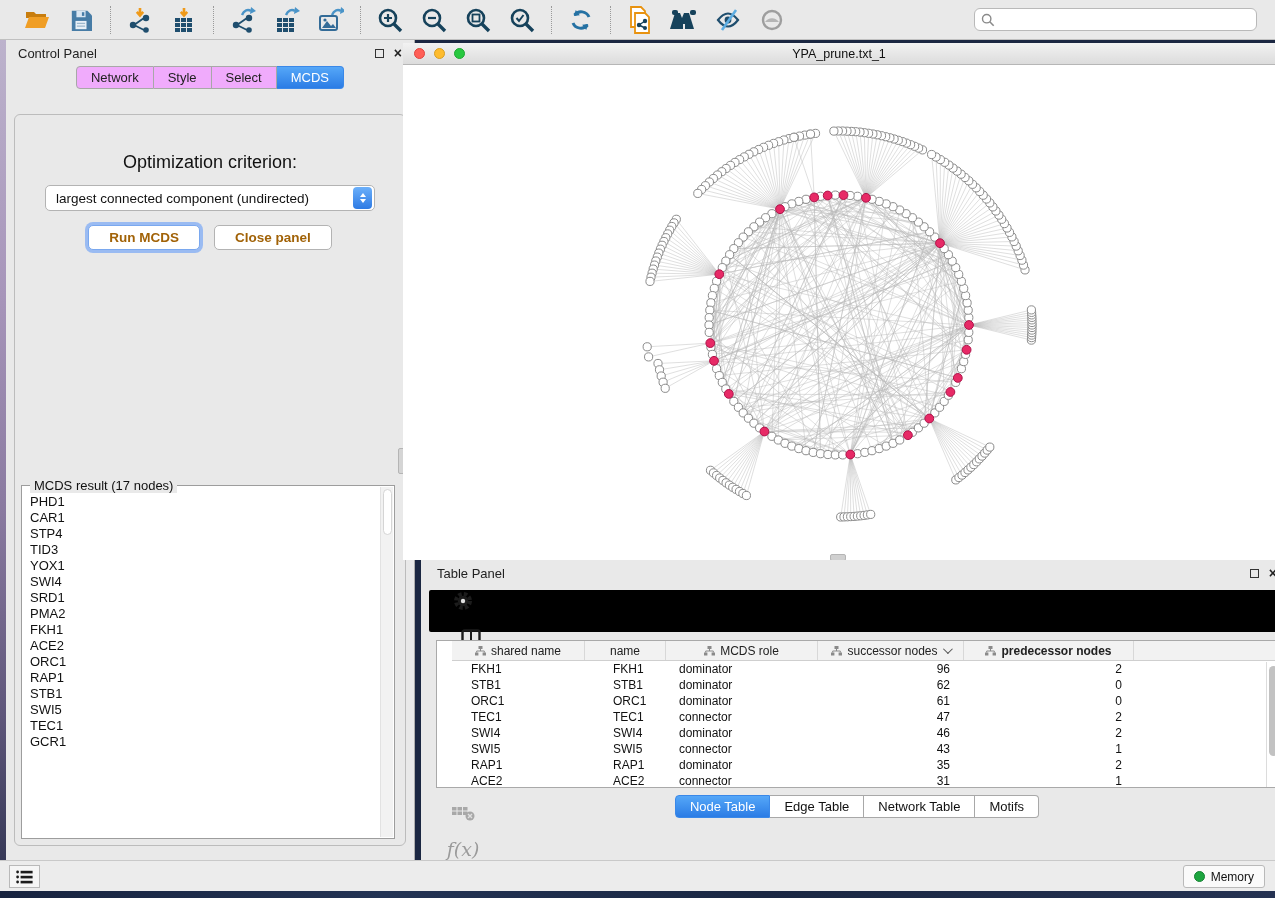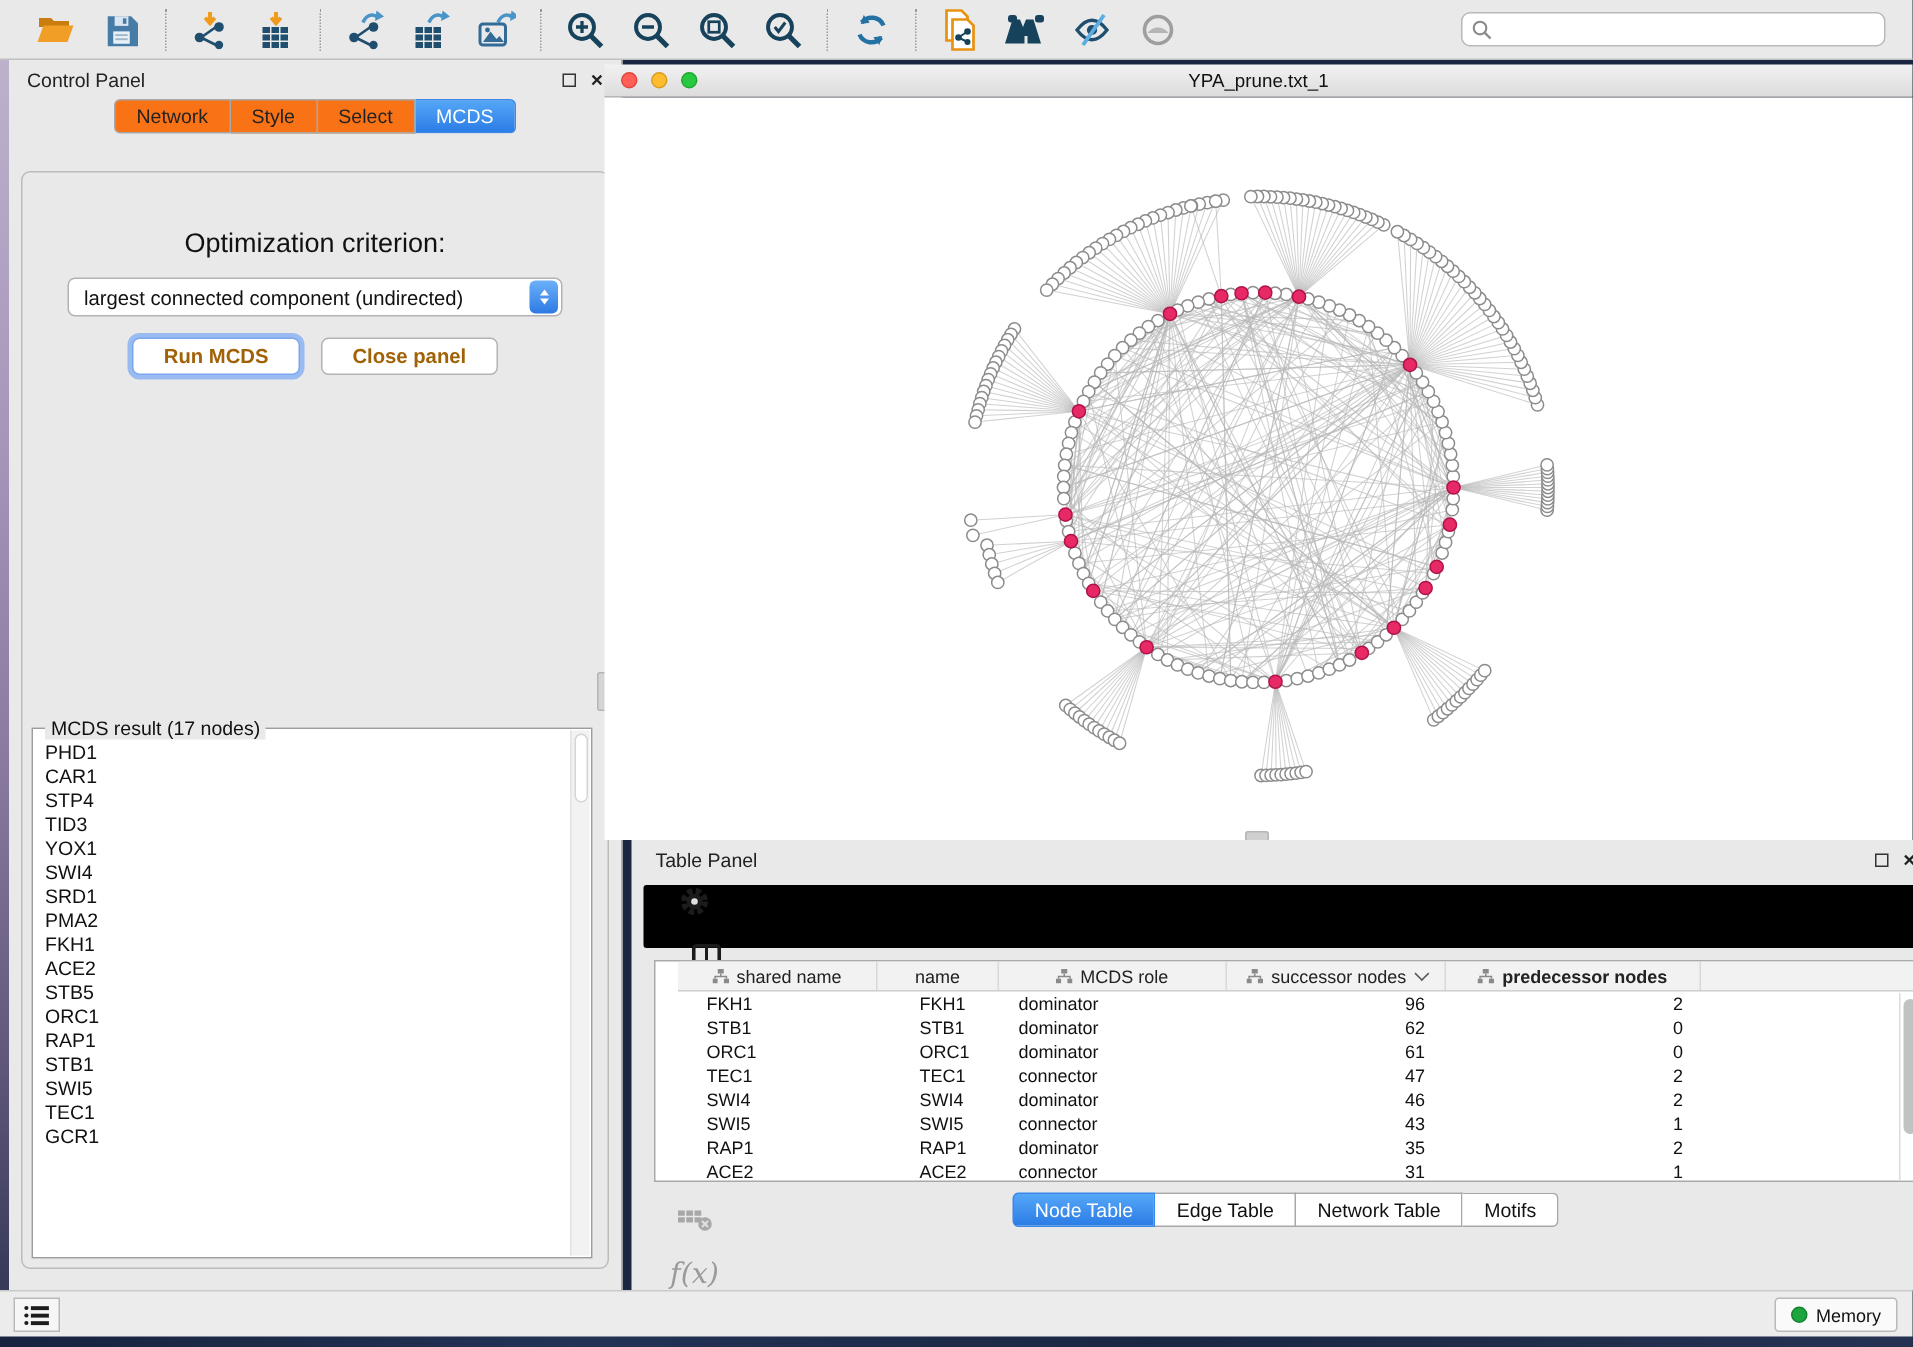--- a/index.html
+++ b/index.html
@@ -18,21 +18,21 @@
   .desk-left { position:absolute; left:0; top:40px; width:6px; height:851px; background:linear-gradient(180deg,#bcb2cc 0%,#a795ba 30%,#8a7aa0 55%,#5d5579 80%,#2e3350 100%); }
   .desk-bottom { position:absolute; left:0; top:891px; width:1275px; height:7px; background:linear-gradient(90deg,#17233f,#233354 30%,#1a2743 60%,#253252); }
 
   
   .control-panel { position:absolute; left:6px; top:40px; width:409px; height:820px; background:#e9e9e9; border-right:1px solid #aeaeae; }
   .cp-header { height:26px; display:flex; align-items:center; padding:0 12px; font-size:13px; color:#222; }
   .win-icons { margin-left:auto; display:flex; align-items:center; gap:10px; }
   .float-icon { width:9px; height:9px; border:1.5px solid #333; display:inline-block; }
   .close-x { font-size:14px; font-weight:bold; color:#222; line-height:1; }
   .cp-tabs { display:flex; justify-content:center; position:relative; z-index:2; }
-  .cp-tab { font-size:13px; padding:3px 14px; background:#f97316; border:1px solid #a8a8a8; border-left-width:0; color:#222; }
+  .cp-tab { font-size:13px; padding:3px 14px; background:#f0abfc; border:1px solid #a8a8a8; border-left-width:0; color:#222; }
   .cp-tab:first-child { border-left-width:1px; border-top-left-radius:4px; border-bottom-left-radius:4px; }
   .cp-tab:last-child { border-top-right-radius:4px; border-bottom-right-radius:4px; }
   .cp-tab.sel { background:linear-gradient(180deg,#55a7f8,#2b7ce5); color:#fff; border-color:#3a88e8; }
   .cp-body { position:absolute; left:8px; right:8px; top:85px; bottom:14px; border:1px solid #bcbcbc; border-radius:6px; background:#e9e9e9; margin-top:-11px; padding-top:11px; }
   .opt-label { text-align:center; font-size:18px; color:#111; margin-top:26px; }
   .combo { margin:12px auto 0; width:330px; height:26px; background:#fff; border:1px solid #b3b3b3; border-radius:5px; display:flex; align-items:center; position:relative; }
   .combo-text { flex:1; font-size:13.5px; color:#111; padding-left:10px; white-space:nowrap; }
   .combo-step { width:19px; height:22px; margin-right:2px; border-radius:4px; background:linear-gradient(180deg,#6cb0fa,#2d7ae4); display:flex; flex-direction:column; align-items:center; justify-content:center; gap:2px; }
   .tri-up { width:0; height:0; border-left:3.5px solid transparent; border-right:3.5px solid transparent; border-bottom:4.5px solid #fff; }
   .tri-dn { width:0; height:0; border-left:3.5px solid transparent; border-right:3.5px solid transparent; border-top:4.5px solid #fff; }
@@ -302,21 +302,20 @@
             <div>PHD1</div>
             <div>CAR1</div>
             <div>STP4</div>
             <div>TID3</div>
             <div>YOX1</div>
             <div>SWI4</div>
             <div>SRD1</div>
             <div>PMA2</div>
             <div>FKH1</div>
             <div>ACE2</div>
-            <div>STB5</div>
             <div>ORC1</div>
             <div>RAP1</div>
             <div>STB1</div>
             <div>SWI5</div>
             <div>TEC1</div>
             <div>GCR1</div>
           </div>
         <div class="result-scroll">
             <div class="result-thumb"></div>
           </div>

